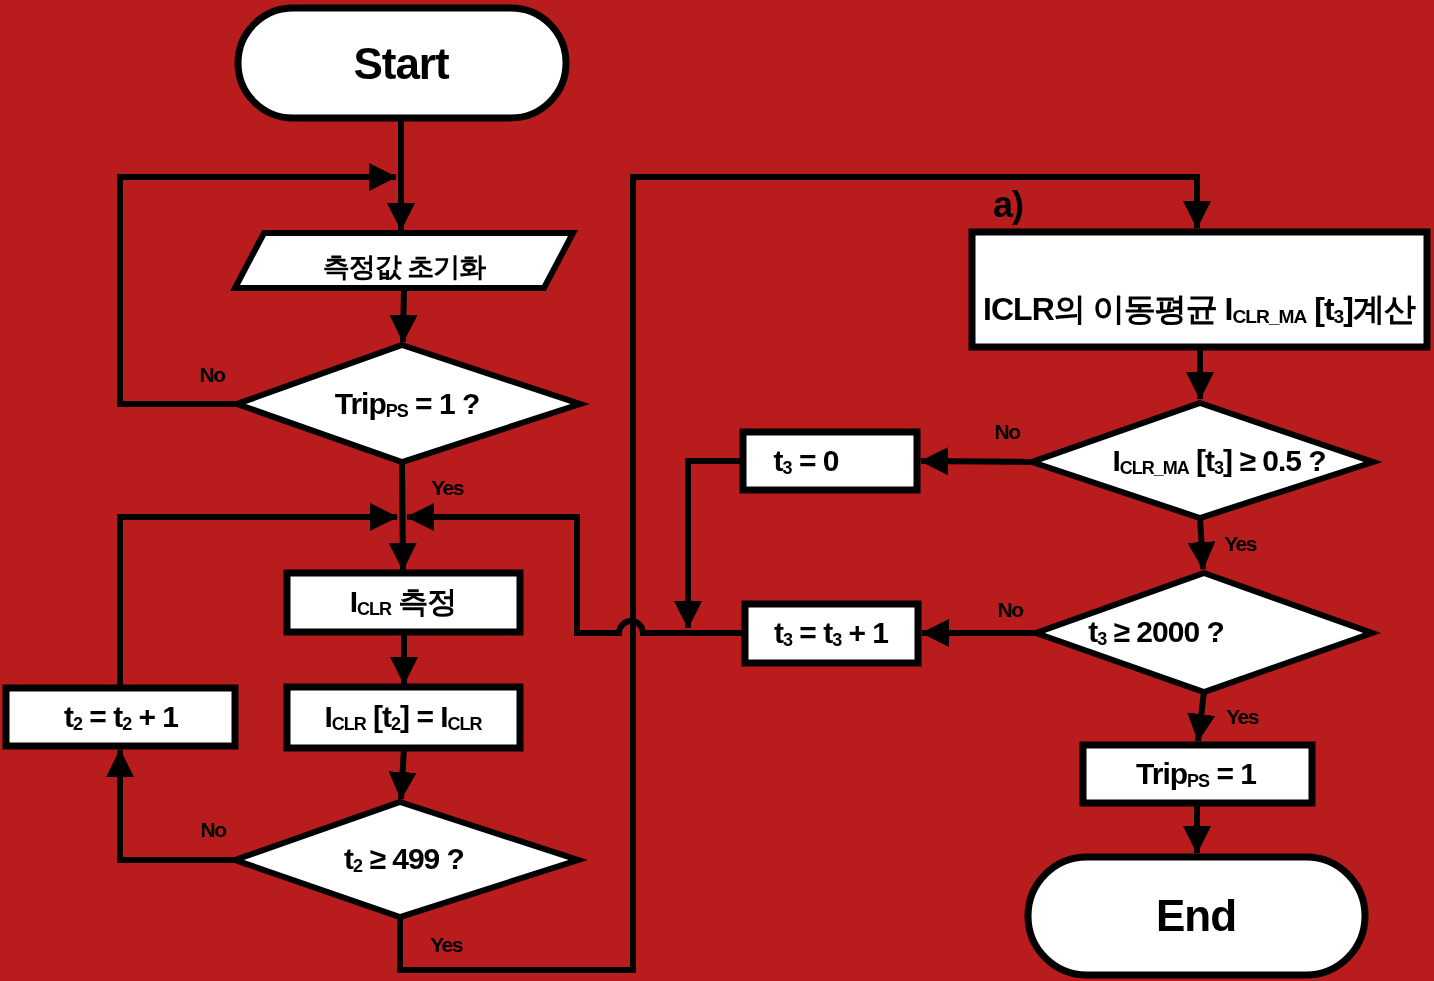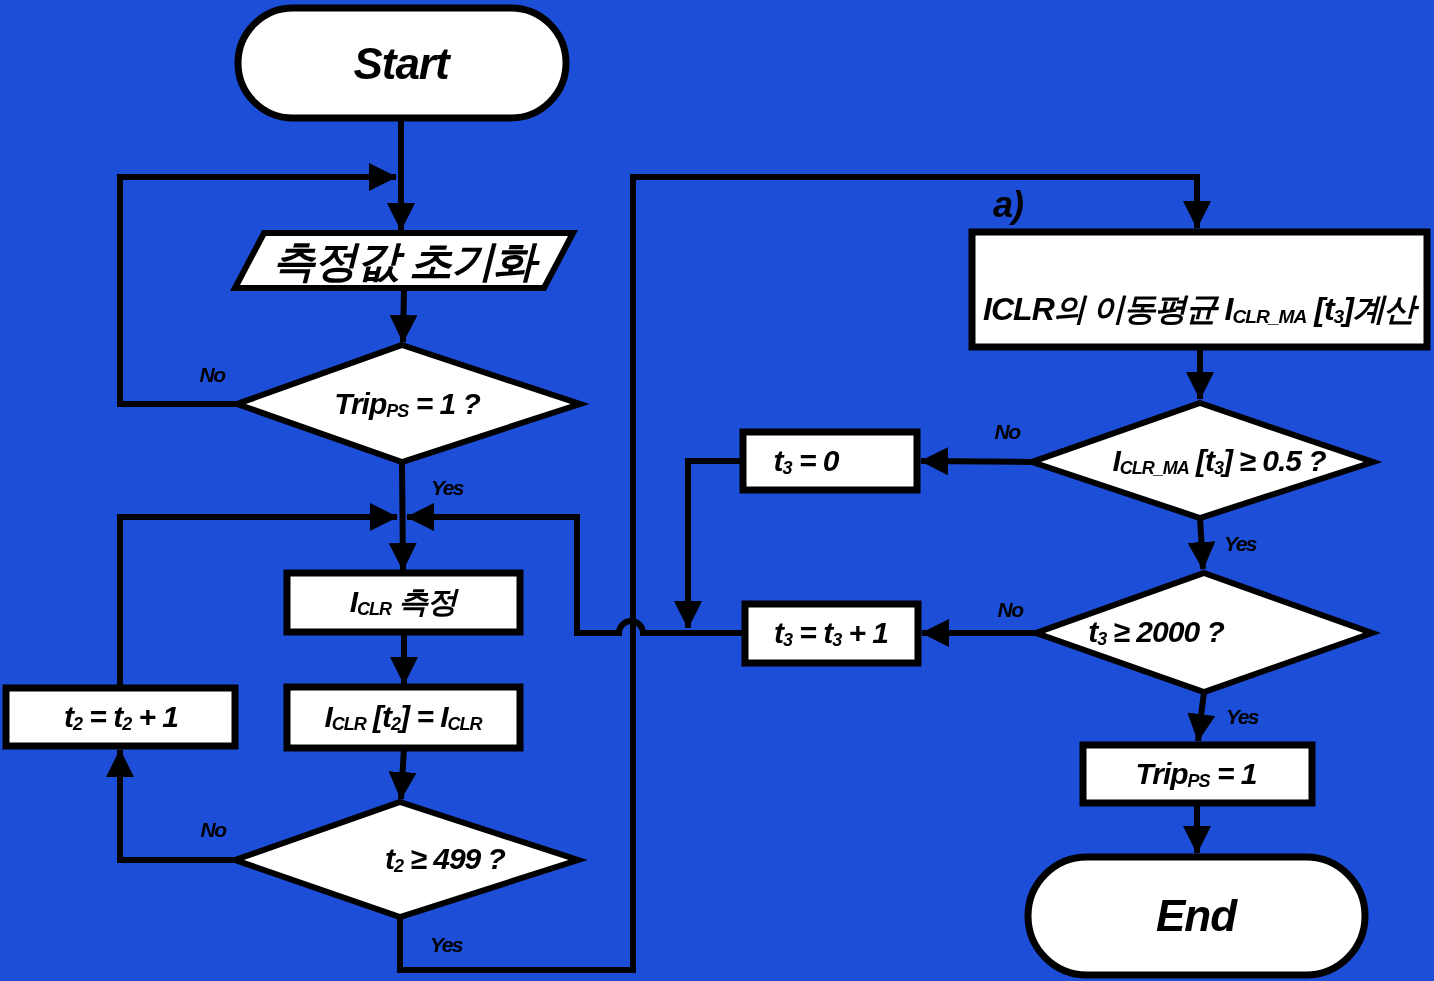--- a/index.html
+++ b/index.html
@@ -1,25 +1,25 @@
 <!DOCTYPE html>
 <html><head>
 <meta charset="utf-8">
 <style>
   html,body{margin:0;padding:0;background:#fff;}
-  #canvas{position:relative;width:1434px;height:981px;background:#1d4ed8;overflow:hidden;
-          font-family:"Liberation Sans",sans-serif;font-style:italic;}
+  #canvas{position:relative;width:1434px;height:981px;background:#b91c1c;overflow:hidden;
+          font-family:"Liberation Sans",sans-serif;}
   #wires{position:absolute;left:0;top:0;}
   .lbl{position:absolute;transform:translate(-50%,-50%);white-space:nowrap;
        font-weight:bold;color:#000;letter-spacing:-1px;line-height:1;}
   .lbl sub{font-size:0.60em;position:relative;top:0.18em;vertical-align:baseline;letter-spacing:-1px;}
   .terminal-lbl{font-size:44px;}
   .node-lbl{font-size:30px;}
   .big-lbl{font-size:32px;}
-  .init-lbl{font-size:43px;}
+  .init-lbl{font-size:27px;margin-top:6px;}
   .edge-lbl{font-size:21px;letter-spacing:-1.5px;}
   .section-lbl{font-size:36px;}
 </style>
 </head>
 <body>
 
 <div id="canvas">
 
   <svg id="wires" width="1434" height="981" viewBox="0 0 1434 981">
     <defs>
@@ -65,21 +65,21 @@
       <rect x="1028" y="857" width="337" height="118" rx="59" ry="59"></rect>
     </g>
   </svg>
 
   <div class="lbl terminal-lbl" style="left:401px;top:64px;">Start</div>
   <div class="lbl init-lbl" style="left:404px;top:261px;">측정값 초기화</div>
   <div class="lbl node-lbl" style="left:407px;top:404px;text-align:right;"><span>Trip</span><sub>PS</sub><span> = 1 ?</span></div>
   <div class="lbl node-lbl" style="left:403px;top:602px;"><span>I</span><sub>CLR</sub><span> 측정</span></div>
   <div class="lbl node-lbl" style="left:403px;top:717px;"><span>I</span><sub>CLR</sub><span> [t</span><sub>2</sub><span>] = I</span><sub>CLR</sub></div>
   <div class="lbl node-lbl" style="left:121px;top:717px;"><span>t</span><sub>2</sub><span> = t</span><sub>2</sub><span> + 1</span></div>
-  <div class="lbl node-lbl" style="left:404px;top:859px;margin-left:41px;"><span>t</span><sub>2</sub><span> ≥ 499 ?</span></div>
+  <div class="lbl node-lbl" style="left:404px;top:859px;"><span>t</span><sub>2</sub><span> ≥ 499 ?</span></div>
   <div class="lbl big-lbl" style="left:1199px;top:291px;margin-top:18px;"><span>ICLR의 이동평균 I</span><sub>CLR_MA</sub><span> [t</span><sub>3</sub><span>]계산</span></div>
   <div class="lbl node-lbl" style="left:1203px;top:461px;margin-left:16px;"><span>I</span><sub>CLR_MA</sub><span> [t</span><sub>3</sub><span>] ≥ 0.5 ?</span></div>
   <div class="lbl node-lbl" style="left:806px;top:461px;"><span>t</span><sub>3</sub><span> = 0</span></div>
   <div class="lbl node-lbl" style="left:1156px;top:632px;"><span>t</span><sub>3</sub><span> ≥ 2000 ?</span></div>
   <div class="lbl node-lbl" style="left:831px;top:633px;"><span>t</span><sub>3</sub><span> = t</span><sub>3</sub><span> + 1</span></div>
   <div class="lbl node-lbl" style="left:1196px;top:774px;"><span>Trip</span><sub>PS</sub><span> = 1</span></div>
   <div class="lbl terminal-lbl" style="left:1196px;top:916px;">End</div>
 
   <div class="lbl edge-lbl" style="left:212px;top:374px;">No</div>
   <div class="lbl edge-lbl" style="left:447px;top:487px;">Yes</div>

